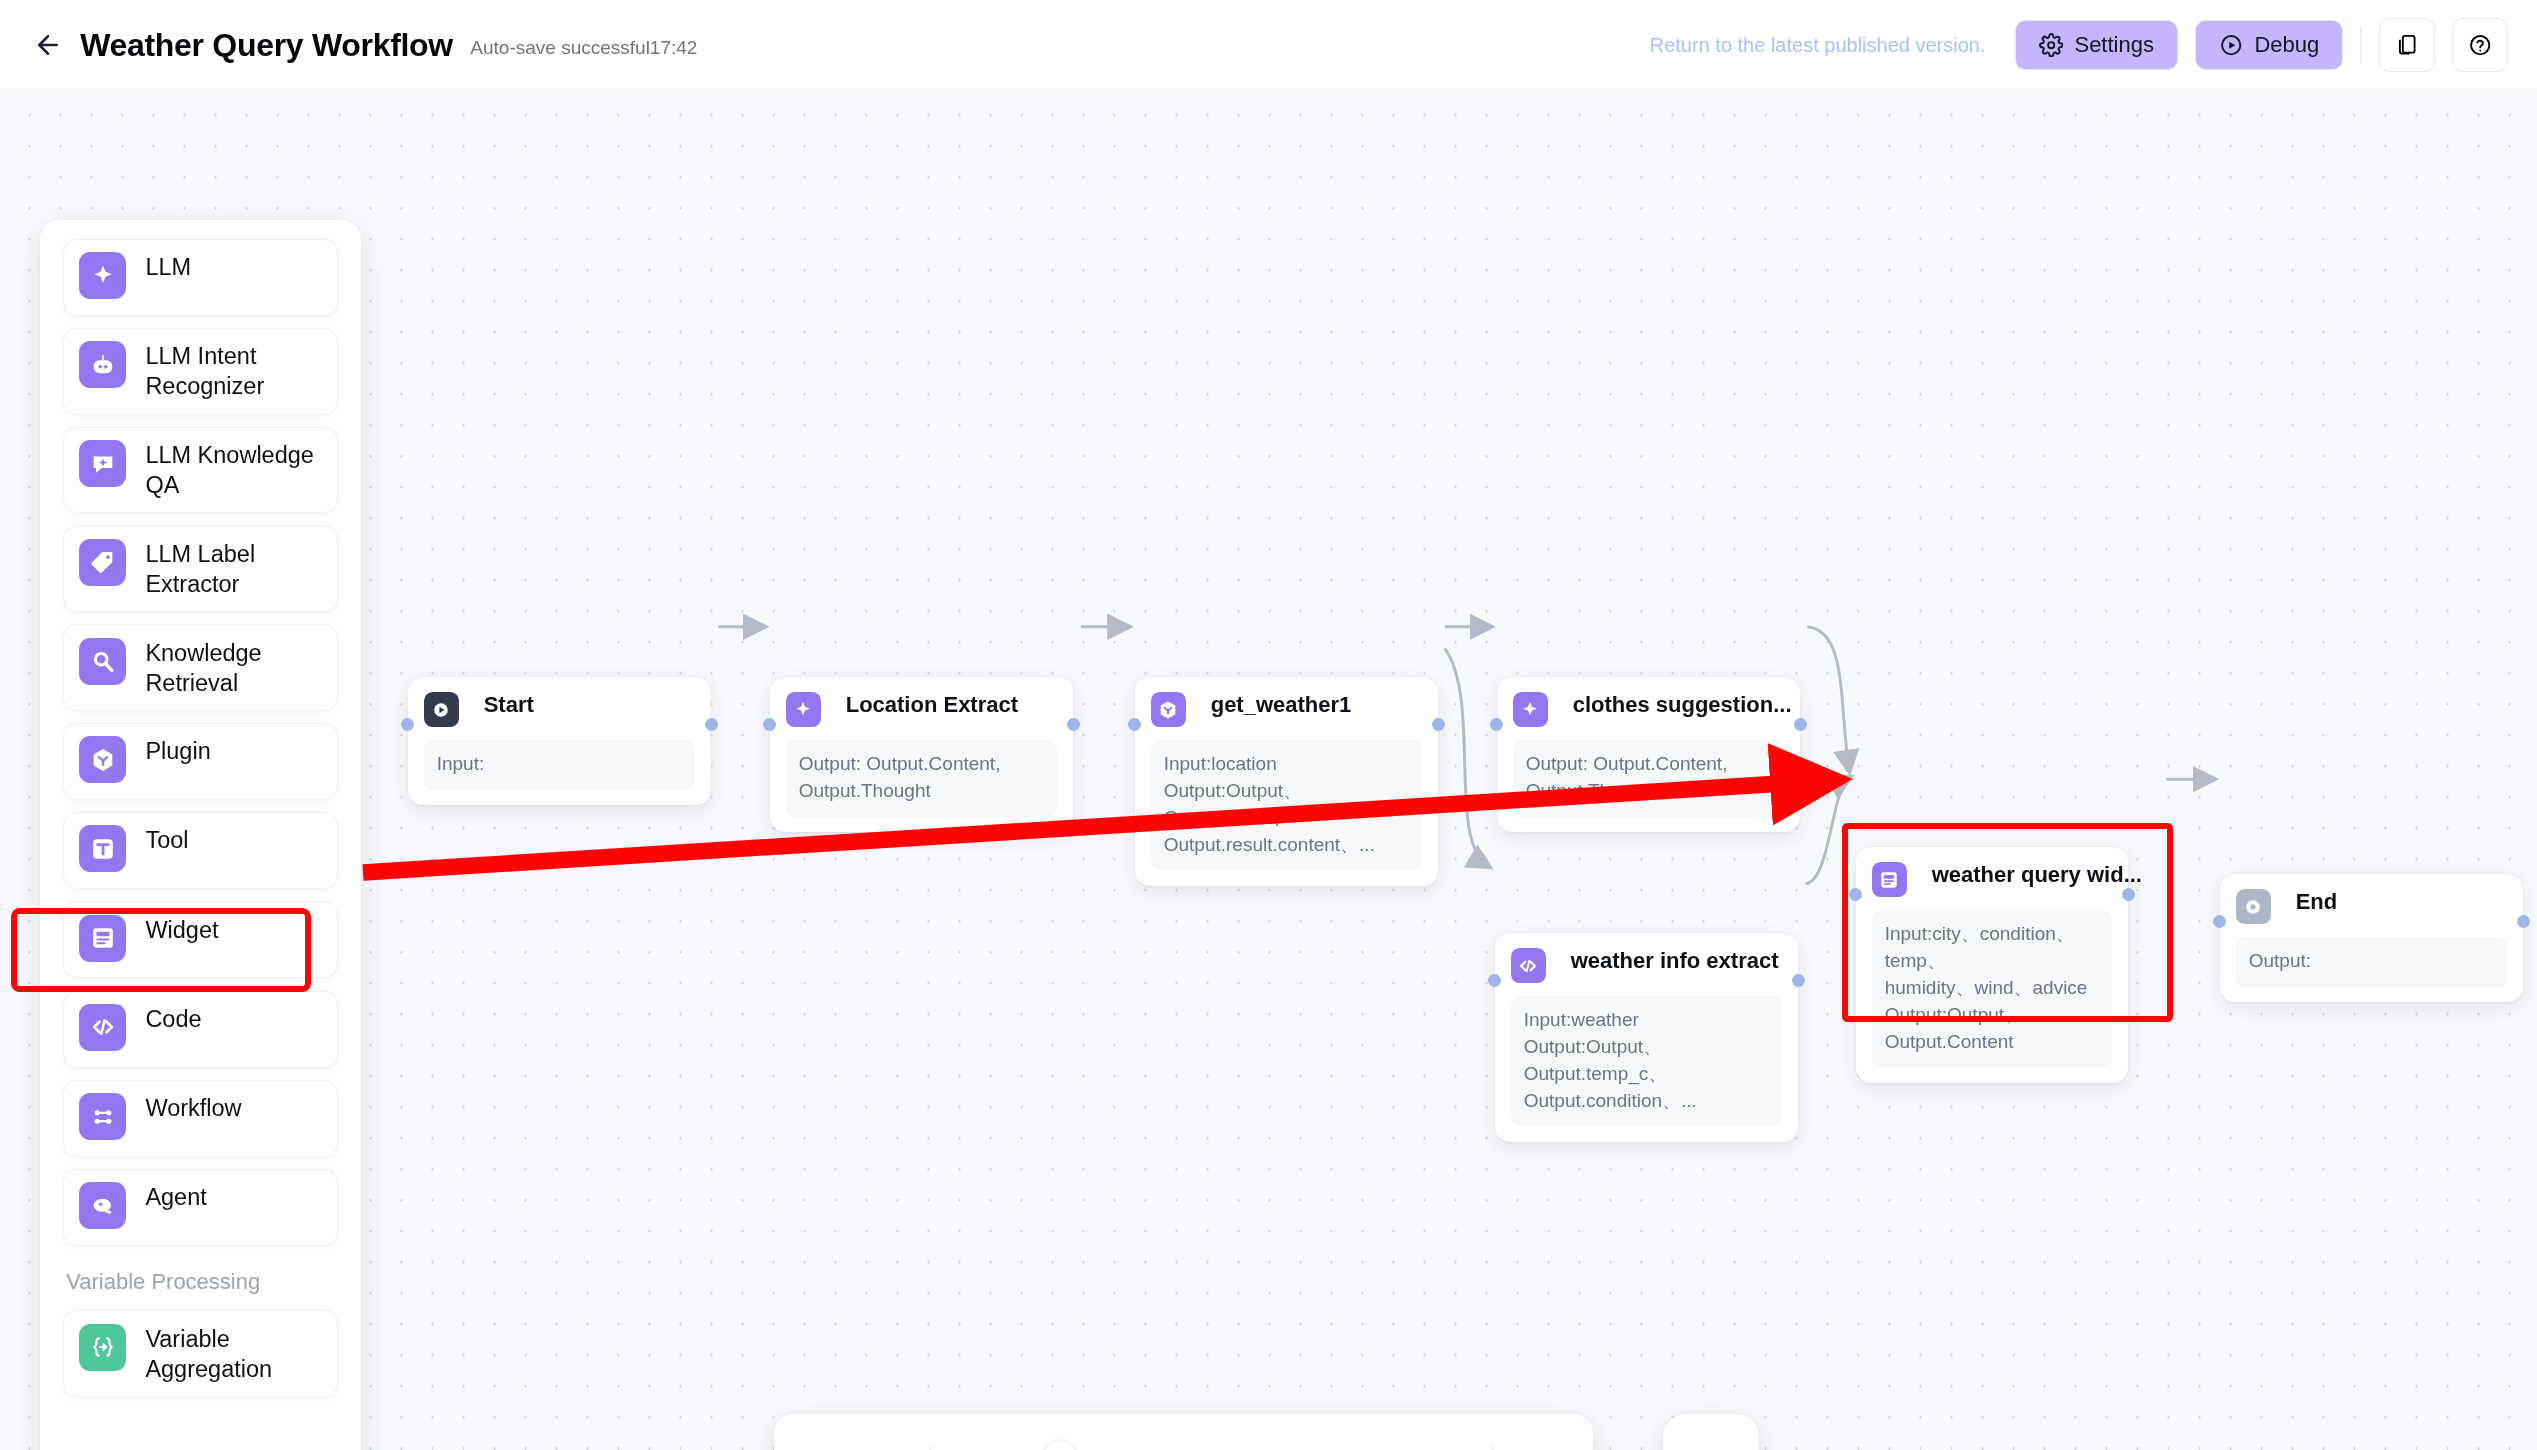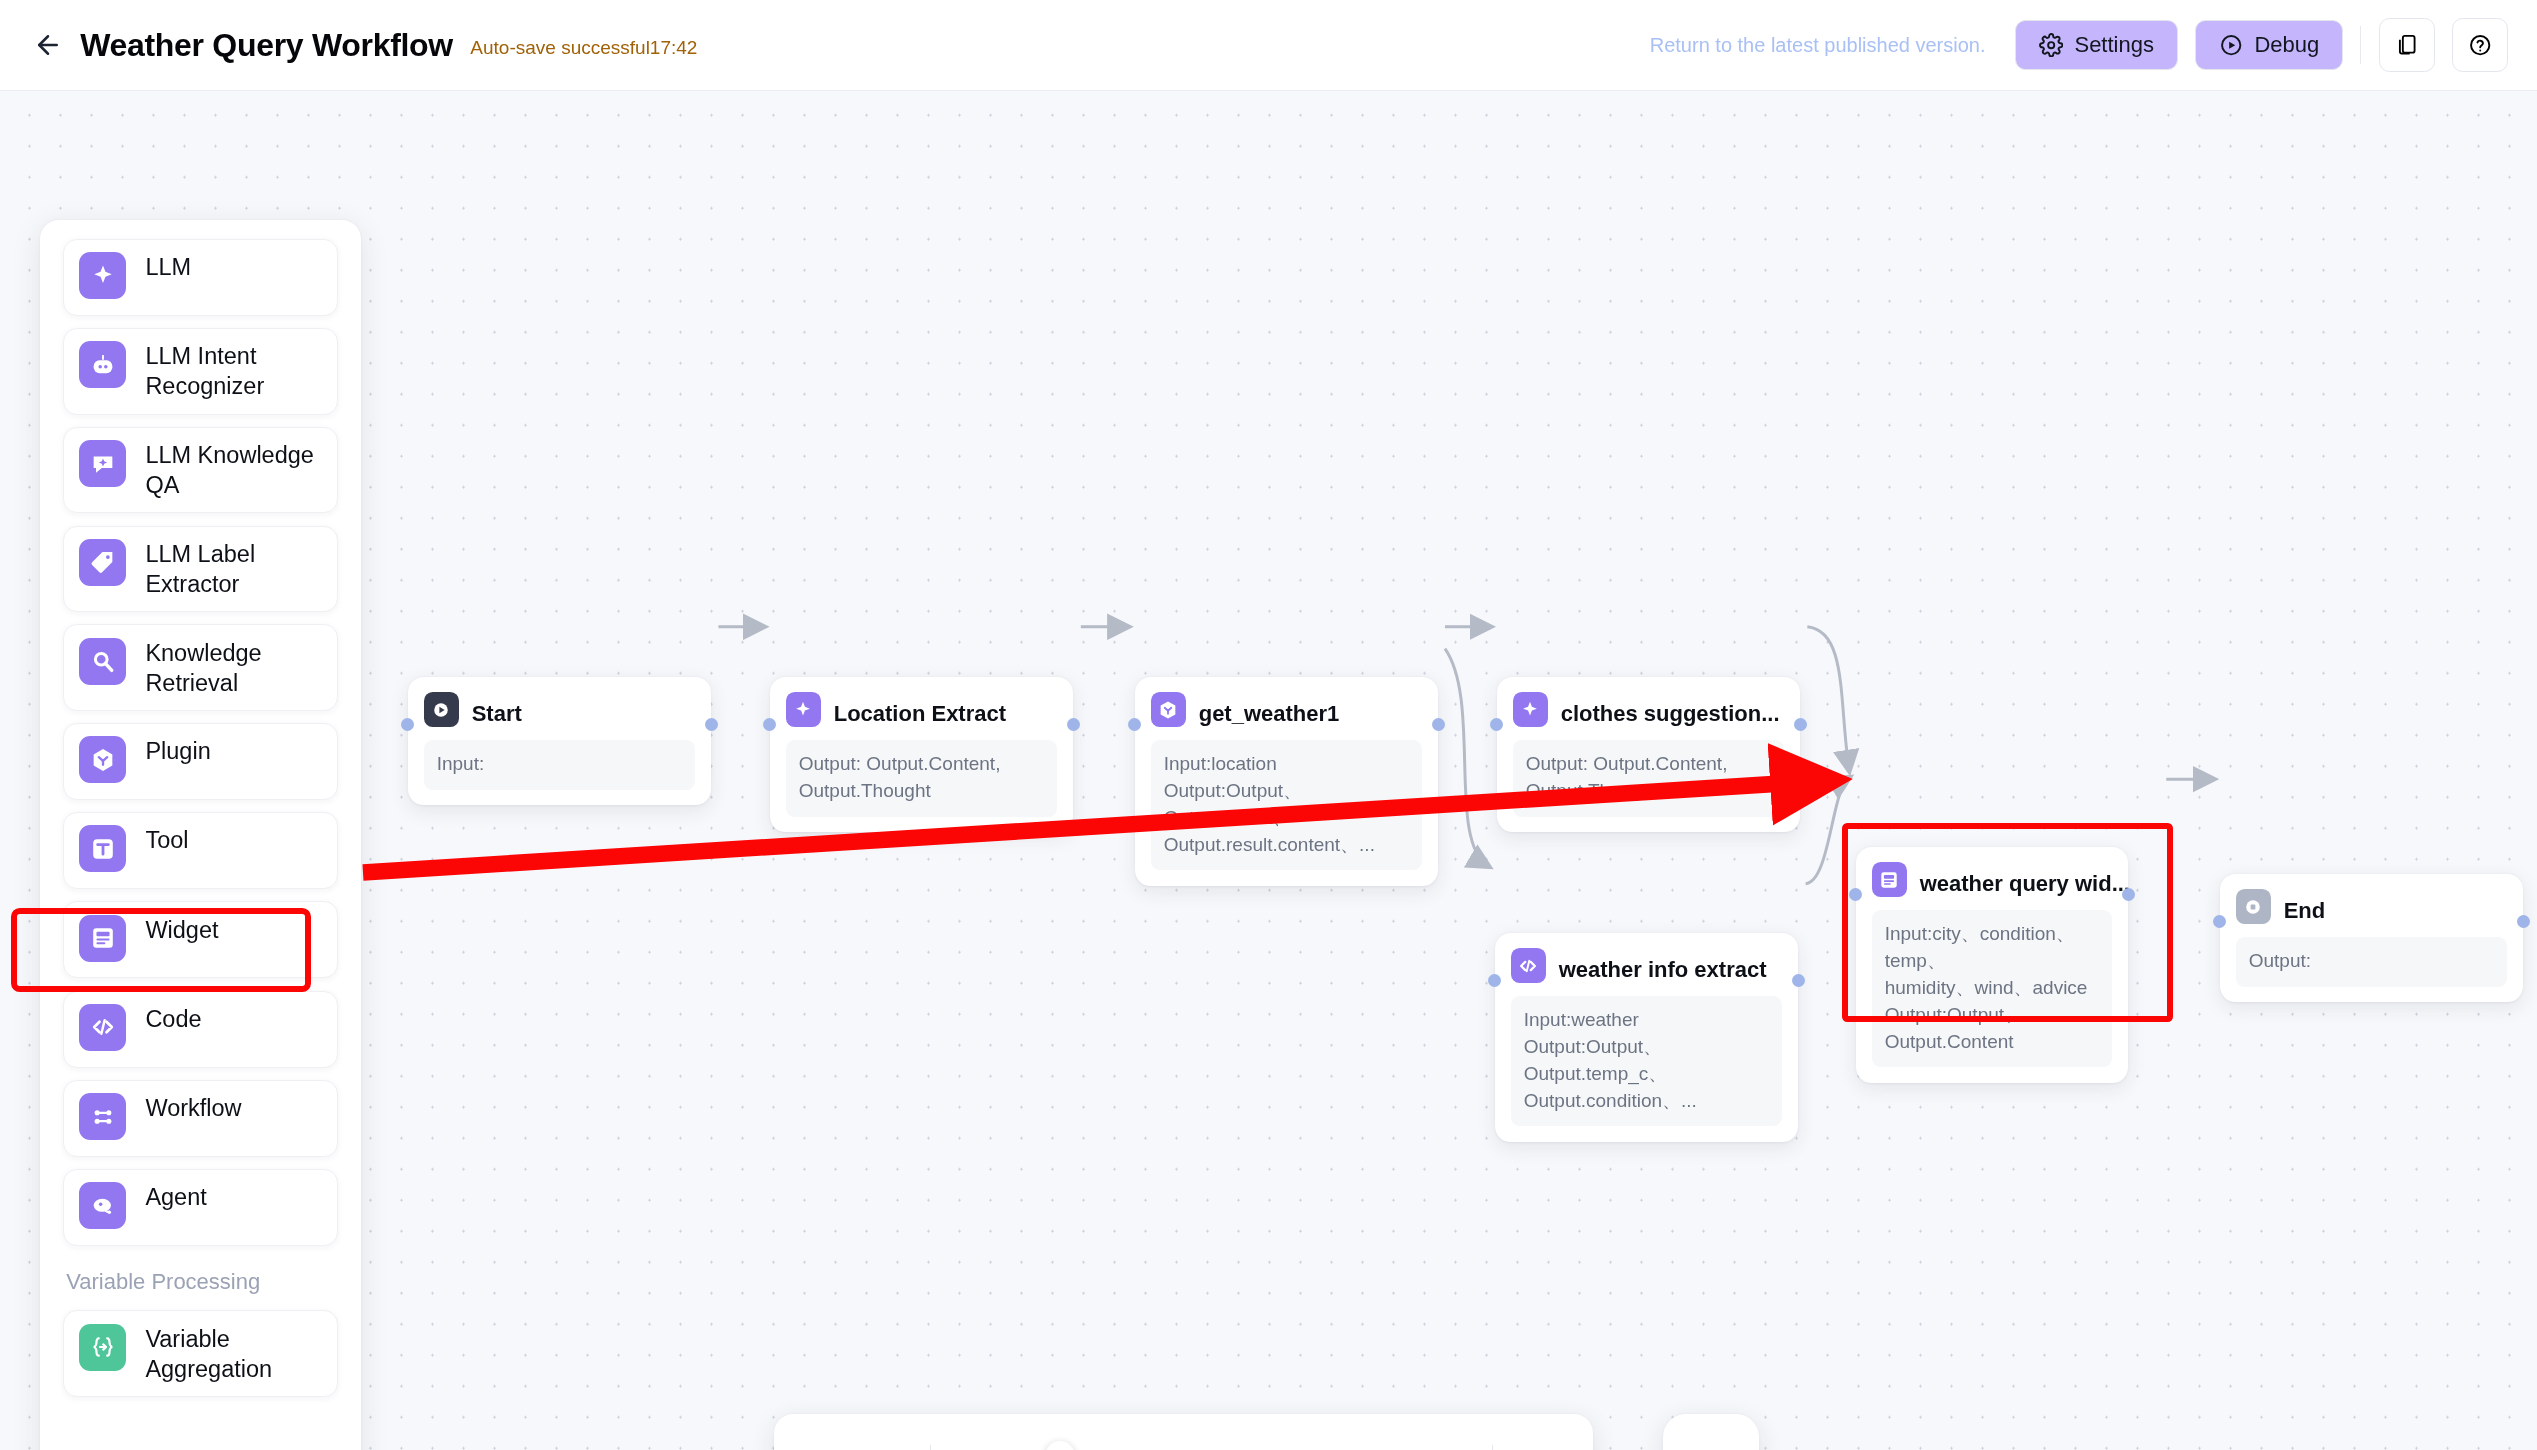--- a/index.html
+++ b/index.html
@@ -23,21 +23,21 @@
     margin-left: 28px; width: 40px; height: 40px;
     display: flex; align-items: center; justify-content: center;
     cursor: pointer; color: #1c2333;
   }
   .wf-title {
     margin-left: 12.2px;
     font-size: 32px; font-weight: 700; color: #06070a;
     letter-spacing: -0.3px; white-space: nowrap;
   }
   .autosave {
-    margin-left: 17.4px; font-size: 19px; color: #a16207;
+    margin-left: 17.4px; font-size: 19px; color: #737373;
     white-space: nowrap; padding-top: 5.2px;
   }
   .header-right {
     margin-left: auto; margin-right: 30px;
     display: flex; align-items: center; gap: 17.4px;
   }
   .return-link {
     font-size: 20px; color: #a9c0f5; white-space: nowrap;
     margin-right: 12.2px; cursor: pointer;
   }
@@ -103,21 +103,21 @@
     z-index: 30; pointer-events: none;
   }
 
   
   .node {
     position: absolute;
     background: #ffffff; border-radius: 15.7px;
     box-shadow: 0 5.2px 19px rgba(28,40,70,.09), 0 0.9px 2.6px rgba(28,40,70,.06);
     padding: 15px 15.7px 15.7px 15.7px;
   }
-  .node-head { display: flex; align-items: flex-end; gap: 13px; }
+  .node-head { display: flex; align-items: flex-start; gap: 25px; }
   .node-ico {
     width: 35px; height: 35px; border-radius: 8.7px;
     display: flex; align-items: center; justify-content: center;
     background: #9277f0; color: #fff; flex: 0 0 auto;
   }
   .node-ico.dark { background: #353b4c; }
   .node-ico.grey { background: #aeb5c4; }
   .node-title {
     font-size: 22px; font-weight: 700; color: #0d1117; white-space: nowrap;
   }

